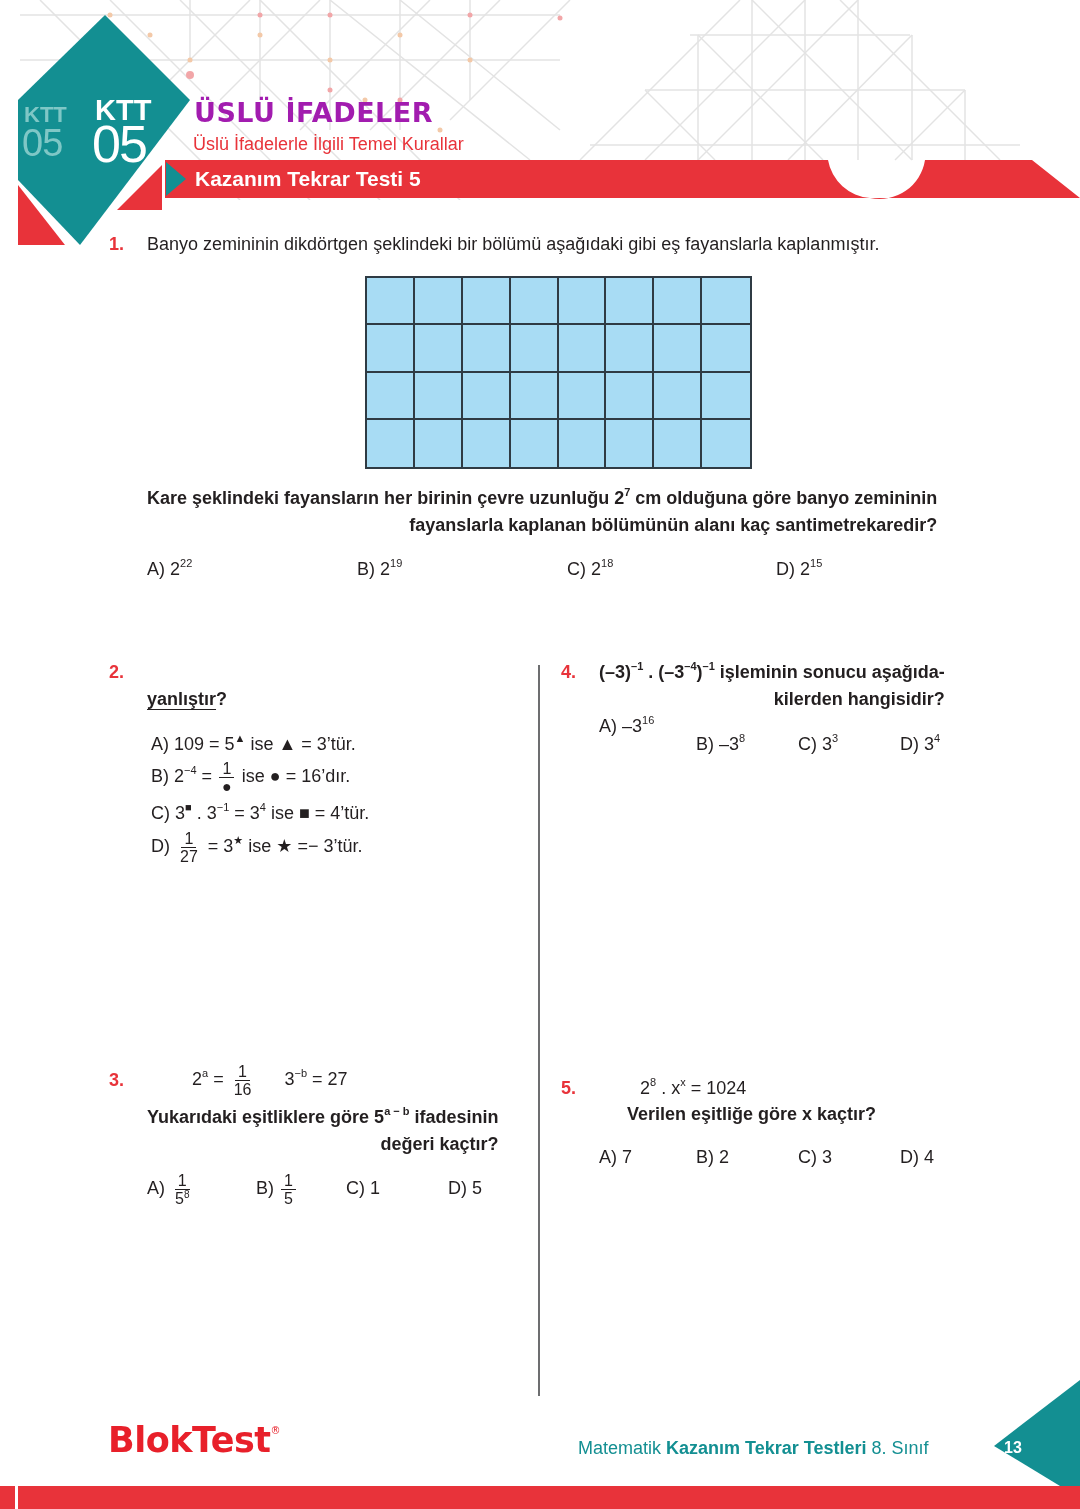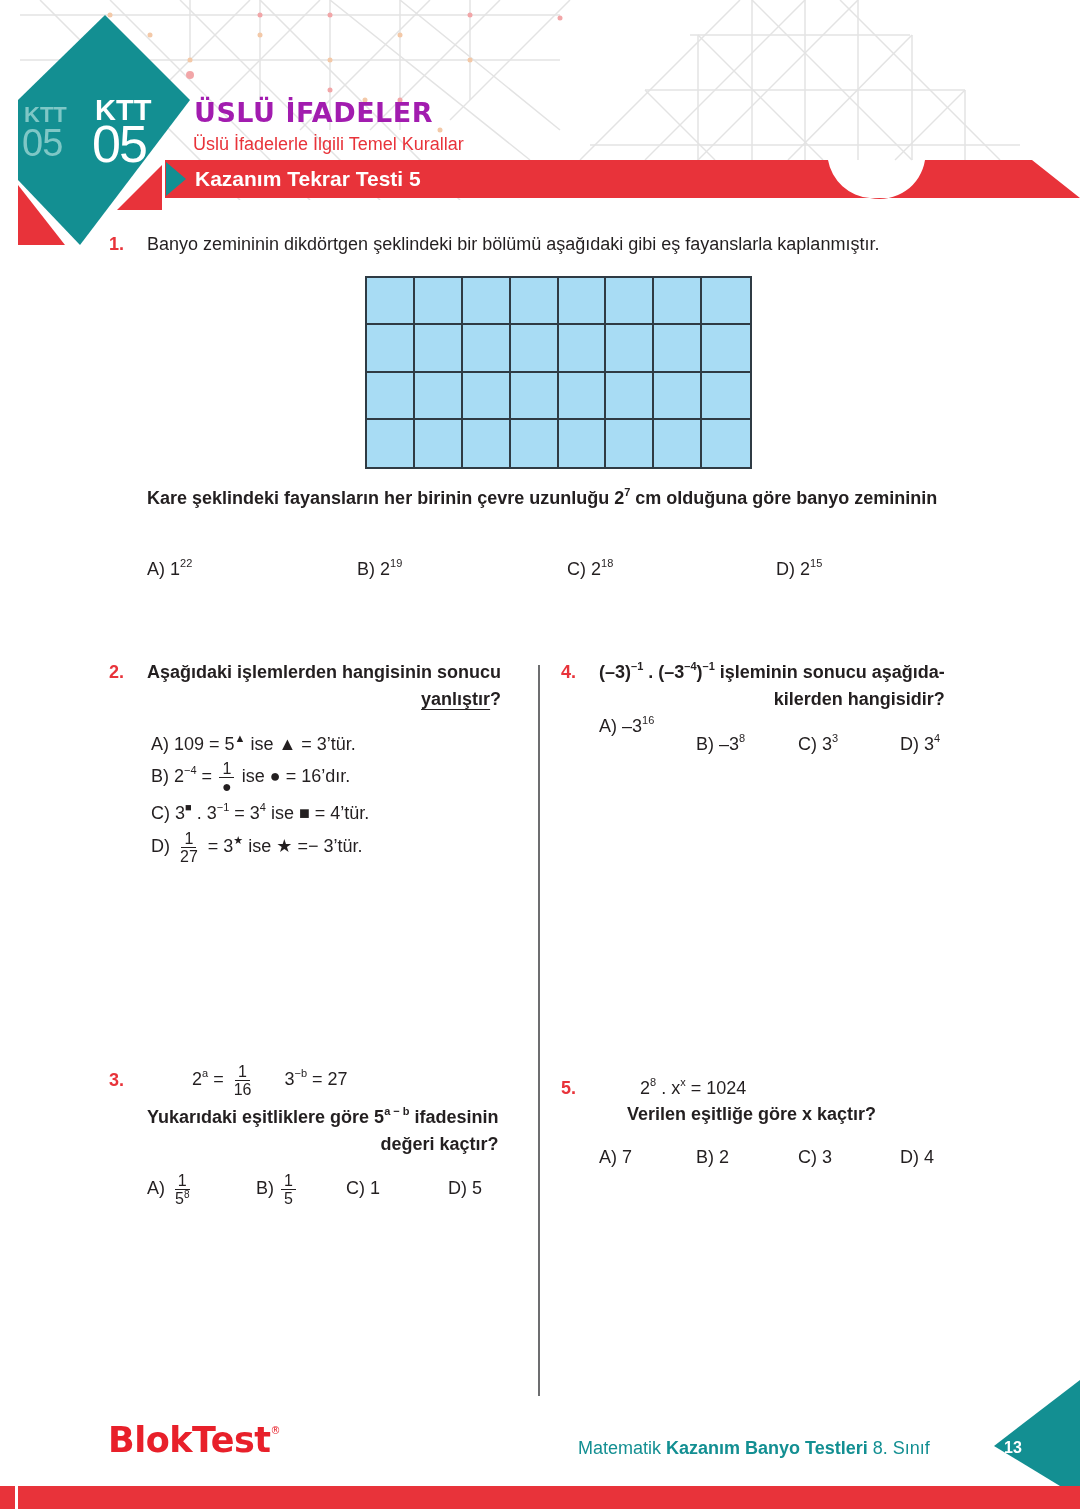--- a/index.html
+++ b/index.html
@@ -167,30 +167,31 @@
     <div class="tile"></div>
     <div class="tile"></div>
     <div class="tile"></div>
     <div class="tile"></div>
     <div class="tile"></div>
     <div class="tile"></div>
 </div>
 
 <div class="abs text bold" style="left:147px;top:485px;white-space:nowrap;">
   <span>Kare şeklindeki fayansların her birinin çevre uzunluğu 2</span><sup>7</sup><span> cm olduğuna göre banyo zemininin</span><br>
-</div>
-
-<div class="opt" style="left:147px;top:557px;"><span>A) 1</span><sup>22</sup></div>
+  <span>fayanslarla kaplanan bölümünün alanı kaç santimetrekaredir?</span>
+</div>
+
+<div class="opt" style="left:147px;top:557px;"><span>A) 2</span><sup>22</sup></div>
 <div class="opt" style="left:357px;top:557px;"><span>B) 2</span><sup>19</sup></div>
 <div class="opt" style="left:567px;top:557px;"><span>C) 2</span><sup>18</sup></div>
 <div class="opt" style="left:776px;top:557px;"><span>D) 2</span><sup>15</sup></div>
 
 <div class="qnum" style="left:109px;top:662px;">2.</div>
 <div class="abs text bold" style="left:147px;top:659px;white-space:nowrap;">
-  <span>Aşağıdaki işlemlerden hangisinin sonucu</span><br>
+  <br>
   <span class="underline">yanlıştır</span><span>?</span>
 </div>
 
 <div class="opt" style="left:151px;top:732px;">
   <span>A)</span> <span>109 = 5</span><sup>▲</sup><span> ise </span><span>▲</span><span> = 3’tür.</span>
 </div>
 <div class="opt" style="left:151px;top:760px;">
   <span>B)</span> <span>2</span><sup>−4</sup><span> = </span><span class="frac">
       <span class="num">1</span>
       <span class="den">●</span>
@@ -252,21 +253,21 @@
 </div>
 <div class="abs text bold" style="left:599px;top:1101px;white-space:nowrap;margin-left:28px;">Verilen eşitliğe göre x kaçtır?</div>
 <div class="opt" style="left:599px;top:1145px;"><span>A) 7</span></div>
 <div class="opt" style="left:696px;top:1145px;"><span>B) 2</span></div>
 <div class="opt" style="left:798px;top:1145px;"><span>C) 3</span></div>
 <div class="opt" style="left:900px;top:1145px;"><span>D) 4</span></div>
 
 <div class="brand"><span>BlokTest</span><sup>®</sup></div>
 
 <div class="footer-text">
-  <span>Matematik </span><span class="bold">Kazanım Banyo Testleri</span><span> 8. Sınıf</span>
+  <span>Matematik </span><span class="bold">Kazanım Tekrar Testleri</span><span> 8. Sınıf</span>
 </div>
 
 <svg class="abs" style="left:990px;top:1380px;" width="90" height="110" viewBox="0 0 90 110">
   <path d="M90 0 L90 106 L70 106 L4 66 Z" fill="#138f92"></path>
 </svg>
 <div class="page-num">13</div>
 
 <div id="bottom-bar"></div>
 <div id="bottom-bar-gap"></div>
 

